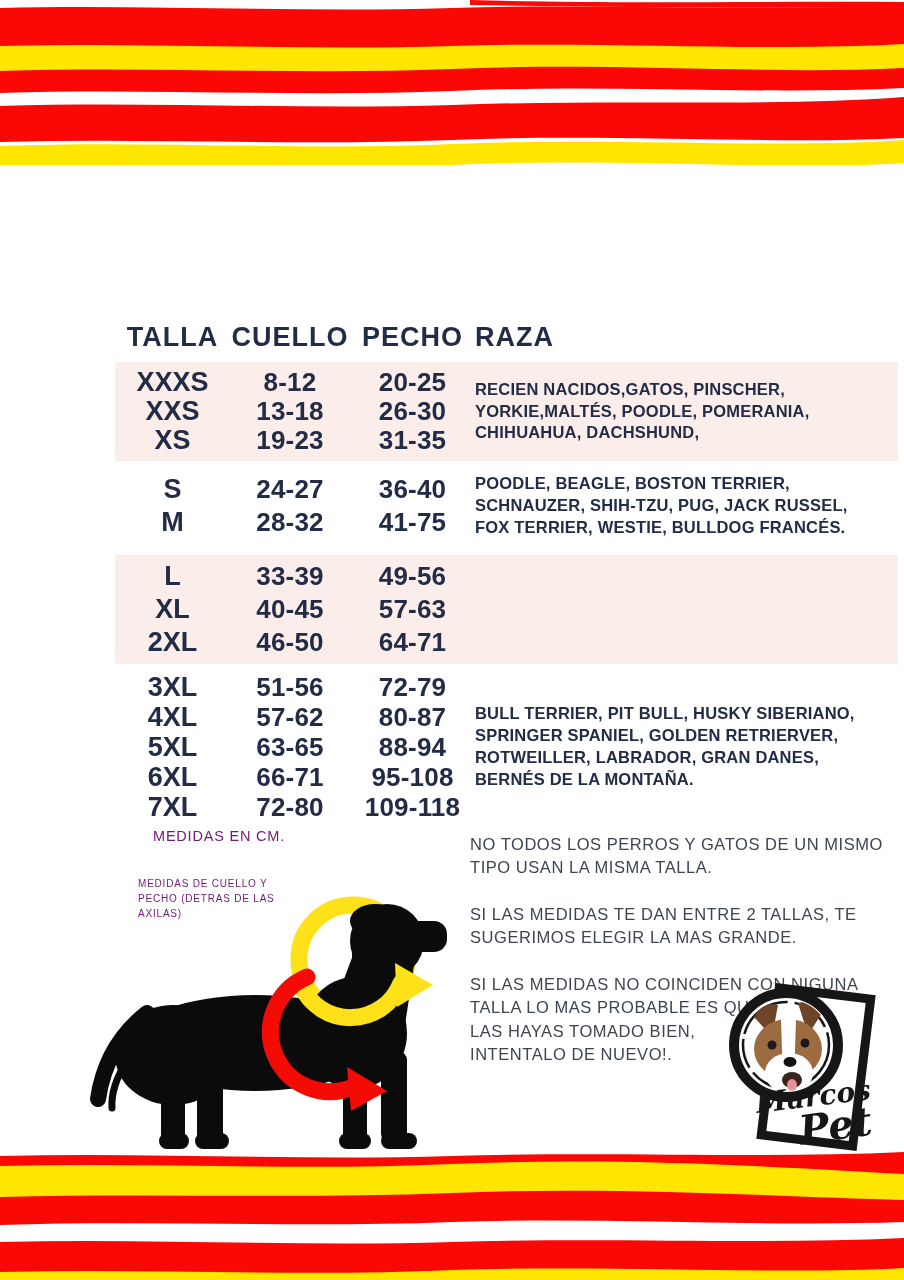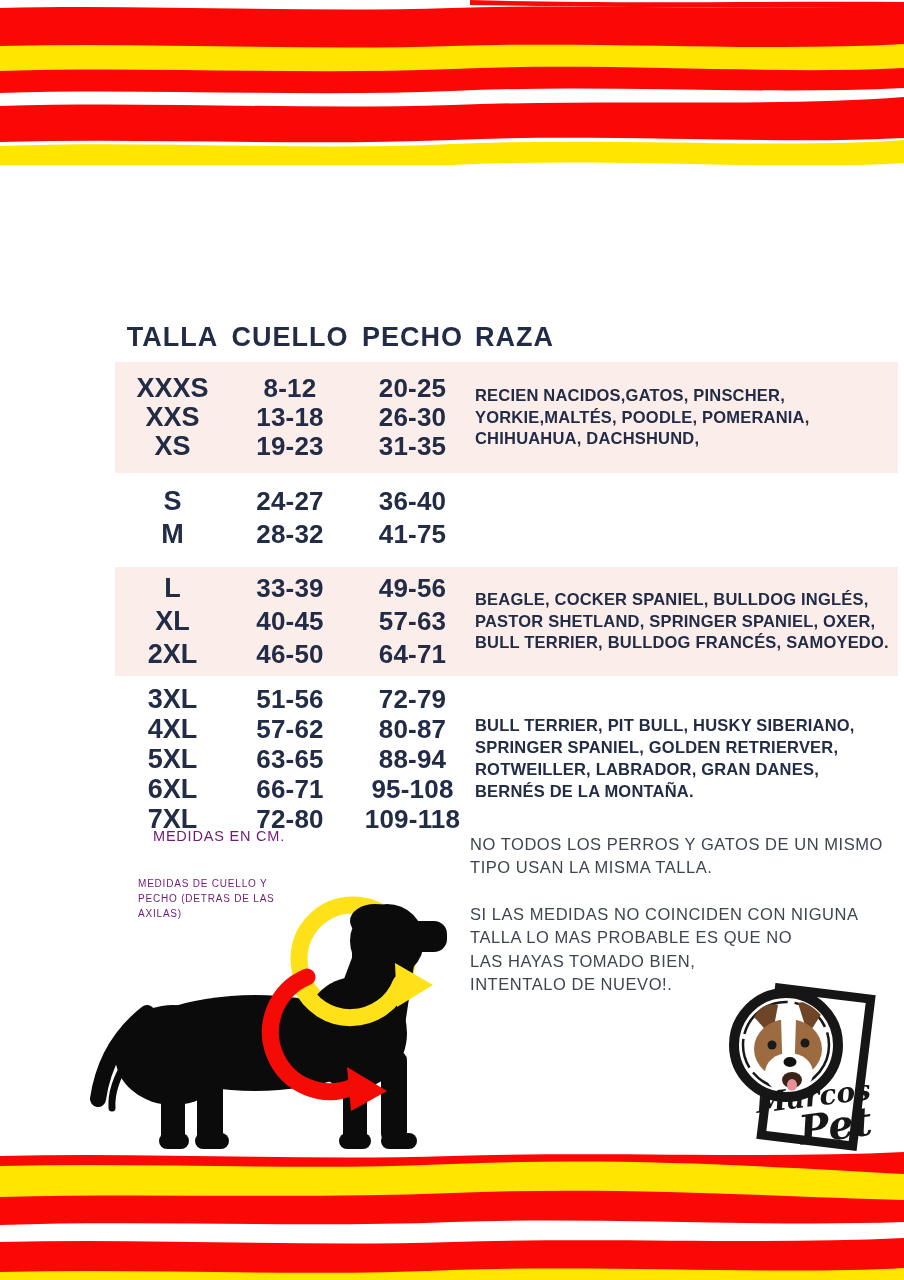--- a/index.html
+++ b/index.html
@@ -22,21 +22,21 @@
   .size-table{position:absolute;left:115px;top:320px;width:783px;}
   .thead{display:flex;align-items:center;height:34px;margin-bottom:8px;
          font-size:27px;font-weight:800;letter-spacing:1px;color:#232C46;}
   .col-talla{width:115px;text-align:center;}
   .col-cuello{width:120px;text-align:center;}
   .col-pecho{width:125px;text-align:center;}
   .col-raza{flex:1;text-align:left;}
 
   .group{display:flex;align-items:center;}
   .group.pink{background:#FBEEEA;}
-  .g1{padding:12px 0;margin-bottom:12px;}
+  .g1{padding:6px 0;margin-bottom:12px;}
   .g2{margin-bottom:16px;}
   .g3{padding:5px 0;margin-bottom:8px;}
   .sizes{width:360px;display:grid;grid-template-columns:115px 120px 125px;}
   .cell{display:flex;align-items:center;justify-content:center;}
   .g1 .cell{height:29px;}
   .g2 .cell{height:33px;}
   .g3 .cell{height:33px;}
   .g4 .cell{height:30px;}
   .sz{font-size:27px;font-weight:800;}
   .num{font-size:26px;font-weight:700;letter-spacing:0.2px;}
@@ -103,37 +103,37 @@
 
     <div class="group g2">
       <div class="sizes">
         <div class="cell sz">S</div>
         <div class="cell num">24-27</div>
         <div class="cell num">36-40</div>
         <div class="cell sz">M</div>
         <div class="cell num">28-32</div>
         <div class="cell num">41-75</div>
       </div>
+      <div class="raza">POODLE, BEAGLE, BOSTON TERRIER,
+SCHNAUZER, SHIH-TZU, PUG, JACK RUSSEL,
+FOX TERRIER, WESTIE, BULLDOG FRANCÉS.</div>
     </div>
 
     <div class="group pink g3">
       <div class="sizes">
         <div class="cell sz">L</div>
         <div class="cell num">33-39</div>
         <div class="cell num">49-56</div>
         <div class="cell sz">XL</div>
         <div class="cell num">40-45</div>
         <div class="cell num">57-63</div>
         <div class="cell sz">2XL</div>
         <div class="cell num">46-50</div>
         <div class="cell num">64-71</div>
       </div>
-      <div class="raza">BEAGLE, COCKER SPANIEL, BULLDOG INGLÉS,
-PASTOR SHETLAND, SPRINGER SPANIEL, OXER,
-BULL TERRIER, BULLDOG FRANCÉS, SAMOYEDO.</div>
     </div>
 
     <div class="group g4">
       <div class="sizes">
         <div class="cell sz">3XL</div>
         <div class="cell num">51-56</div>
         <div class="cell num">72-79</div>
         <div class="cell sz">4XL</div>
         <div class="cell num">57-62</div>
         <div class="cell num">80-87</div>
@@ -155,20 +155,22 @@
   </div>
 
   <div class="units">MEDIDAS EN CM.</div>
   <div class="measure-hint">MEDIDAS DE CUELLO Y
 PECHO (DETRAS DE LAS
 AXILAS)</div>
 
   <div class="notes">
     <p class="note">NO TODOS LOS PERROS Y GATOS DE UN MISMO
 TIPO USAN LA MISMA TALLA.</p>
+    <p class="note">SI LAS MEDIDAS TE DAN ENTRE 2 TALLAS, TE
+SUGERIMOS ELEGIR LA MAS GRANDE.</p>
     <p class="note">SI LAS MEDIDAS NO COINCIDEN CON NIGUNA
 TALLA LO MAS PROBABLE ES QUE NO
 LAS HAYAS TOMADO BIEN,
 INTENTALO DE NUEVO!.</p>
   </div>
 
   <svg class="dog-art" width="378" height="264" viewBox="0 0 378 264" aria-hidden="true">
 
     <g>
       <circle cx="268" cy="66" r="54" fill="none" stroke="#FFE11A" stroke-width="17"></circle>

